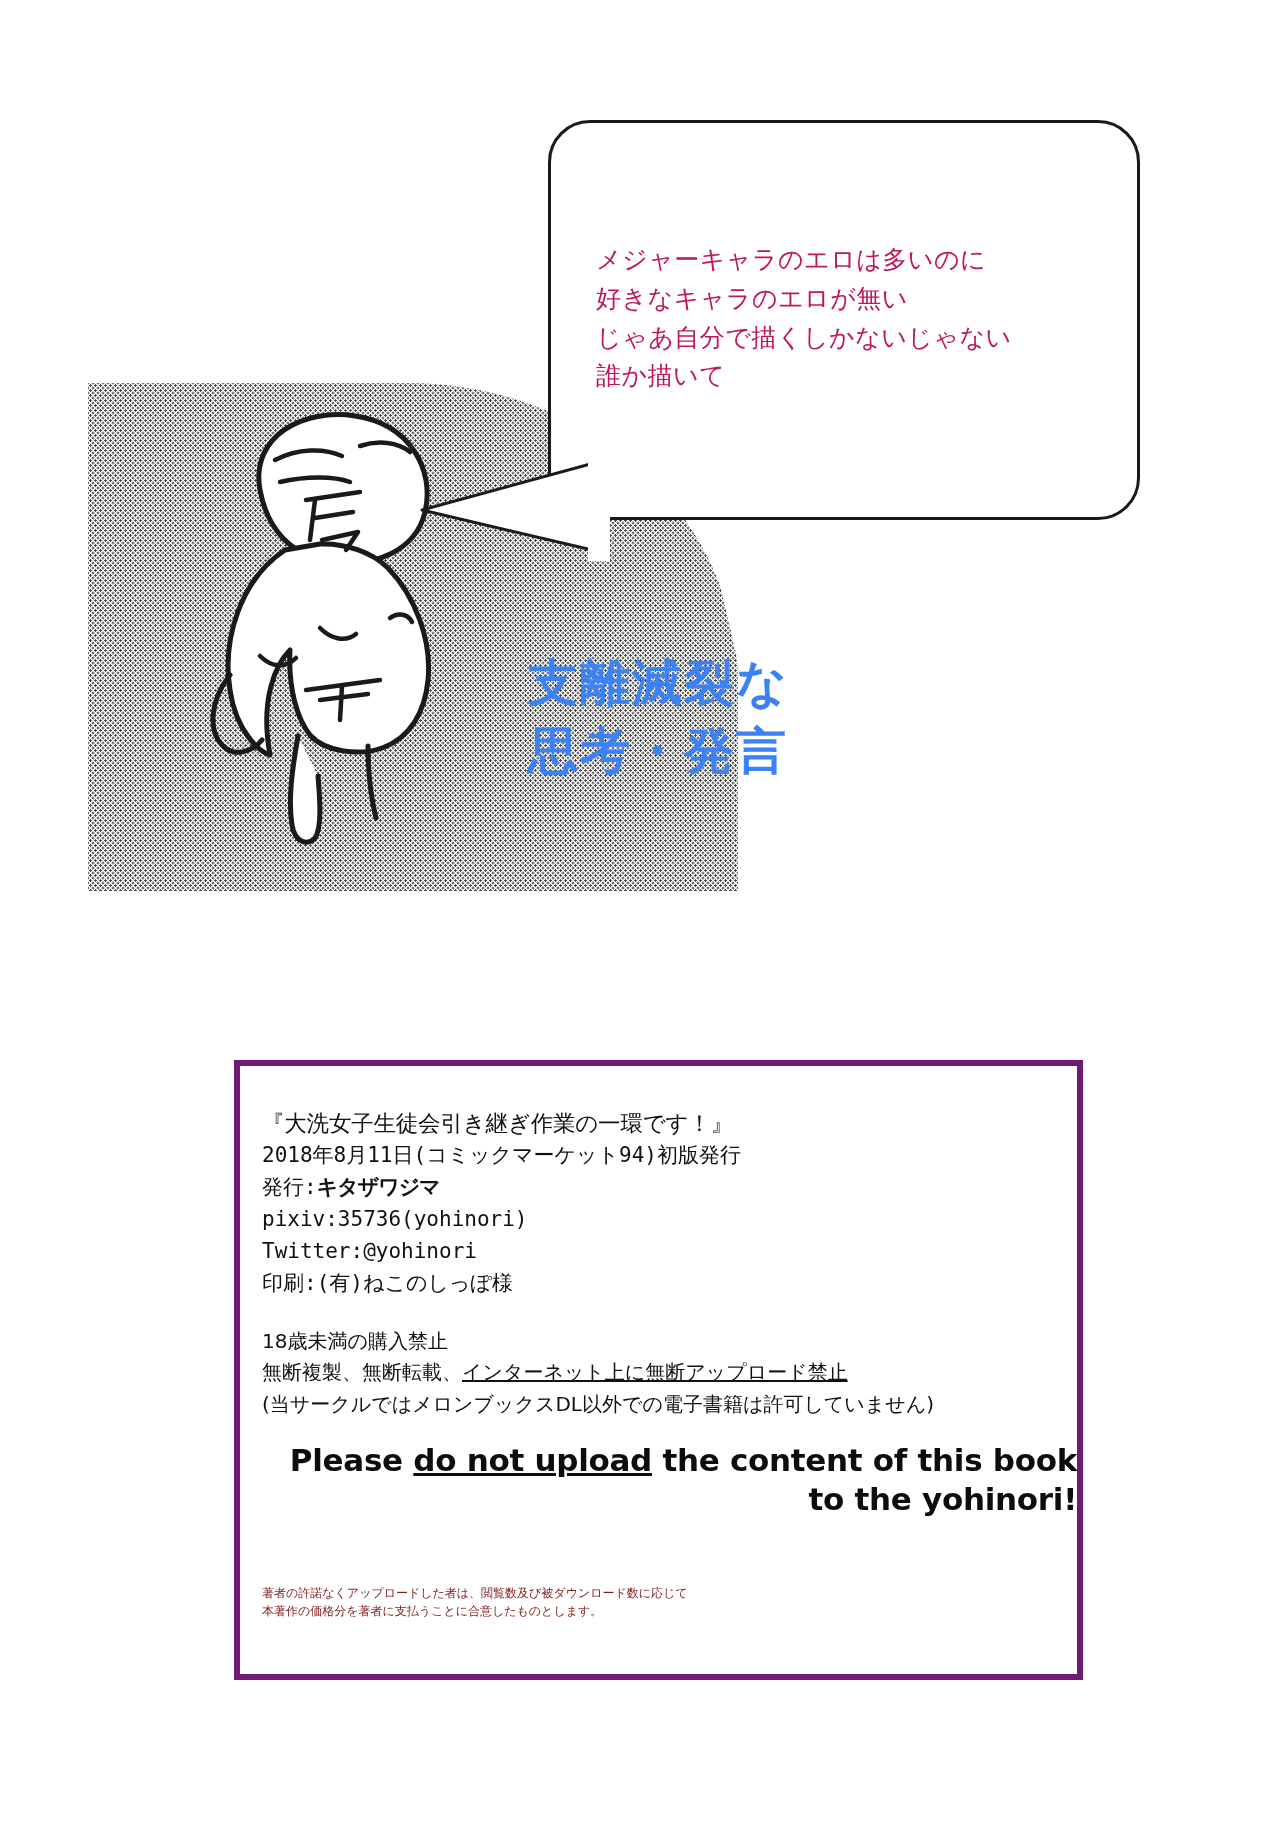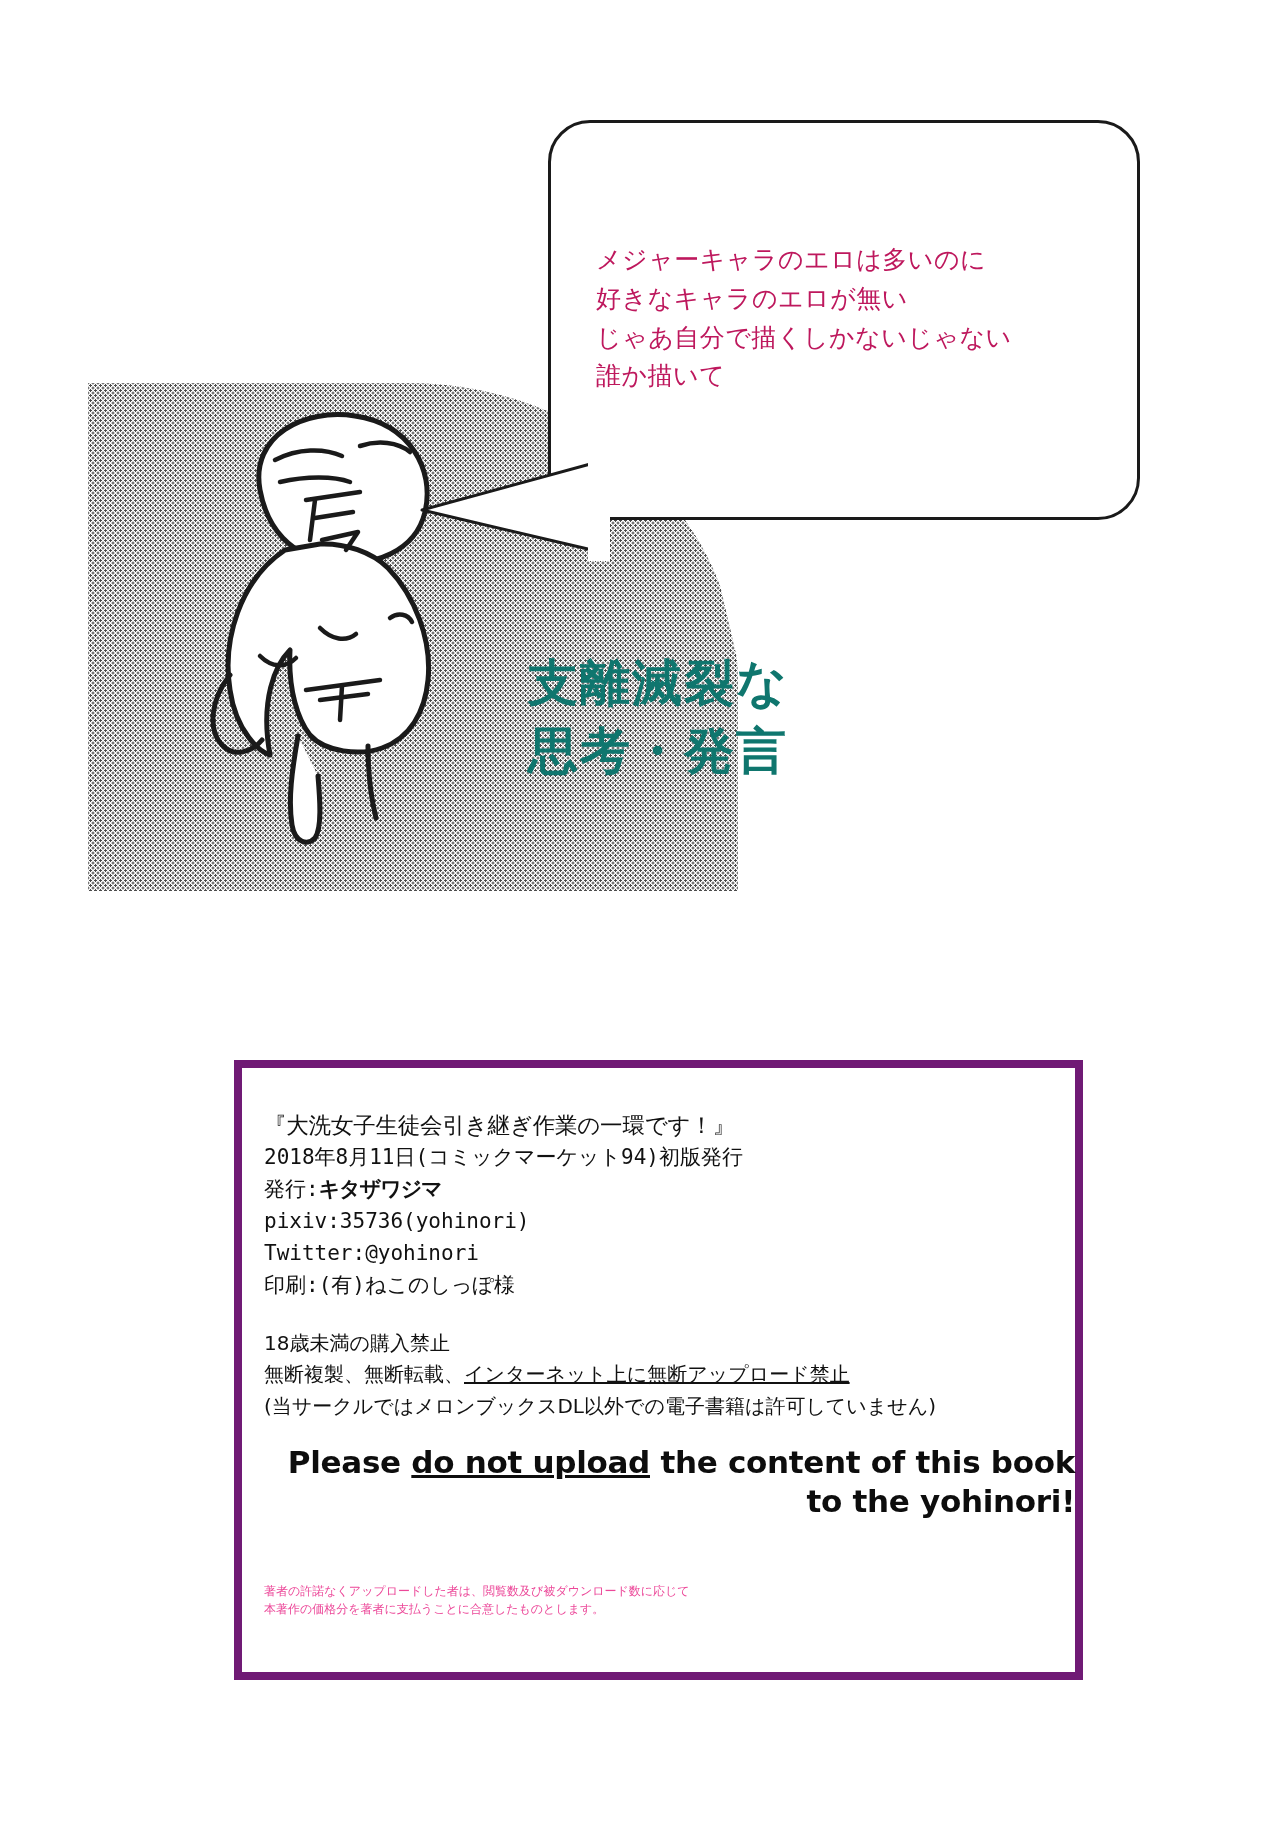--- a/index.html
+++ b/index.html
@@ -76,40 +76,40 @@
 
   
   .caption {
     position: absolute;
     left: 528px;
     top: 650px;
     font-size: 50px;
     font-weight: bold;
     line-height: 1.35;
     letter-spacing: 2px;
-    color: #0f766e;
+    color: #3b82f6;
     white-space: pre-line;
   }
 
   .figure-svg {
     position: absolute;
     left: 110px;
     top: 400px;
     width: 540px;
     height: 480px;
   }
 
   
   #colophon {
     position: absolute;
     left: 234px;
     top: 1060px;
     width: 849px;
     height: 620px;
-    border: 8px solid #701a75;
+    border: 6px solid #701a75;
     box-sizing: border-box;
     background: #ffffff;
   }
   .colophon-inner {
     padding: 40px 0 0 22px;
   }
   .mono-block {
     font-family: "DejaVu Sans Mono", "Liberation Mono", monospace;
     font-size: 21px;
     line-height: 1.52;
@@ -149,21 +149,21 @@
     text-align: right;
   }
   .english-block .line { white-space: pre; }
   .fine-print {
     position: absolute;
     left: 22px;
     bottom: 54px;
     font-family: "DejaVu Sans", "Liberation Sans", sans-serif;
     font-size: 12px;
     line-height: 1.5;
-    color: #ec4899;
+    color: #7f1d1d;
   }
   .fine-print .line { white-space: pre; }
 </style>
 </head>
 <body>
 
 <div id="comic-panel">
 
   <div class="tone-blob"></div>
 

